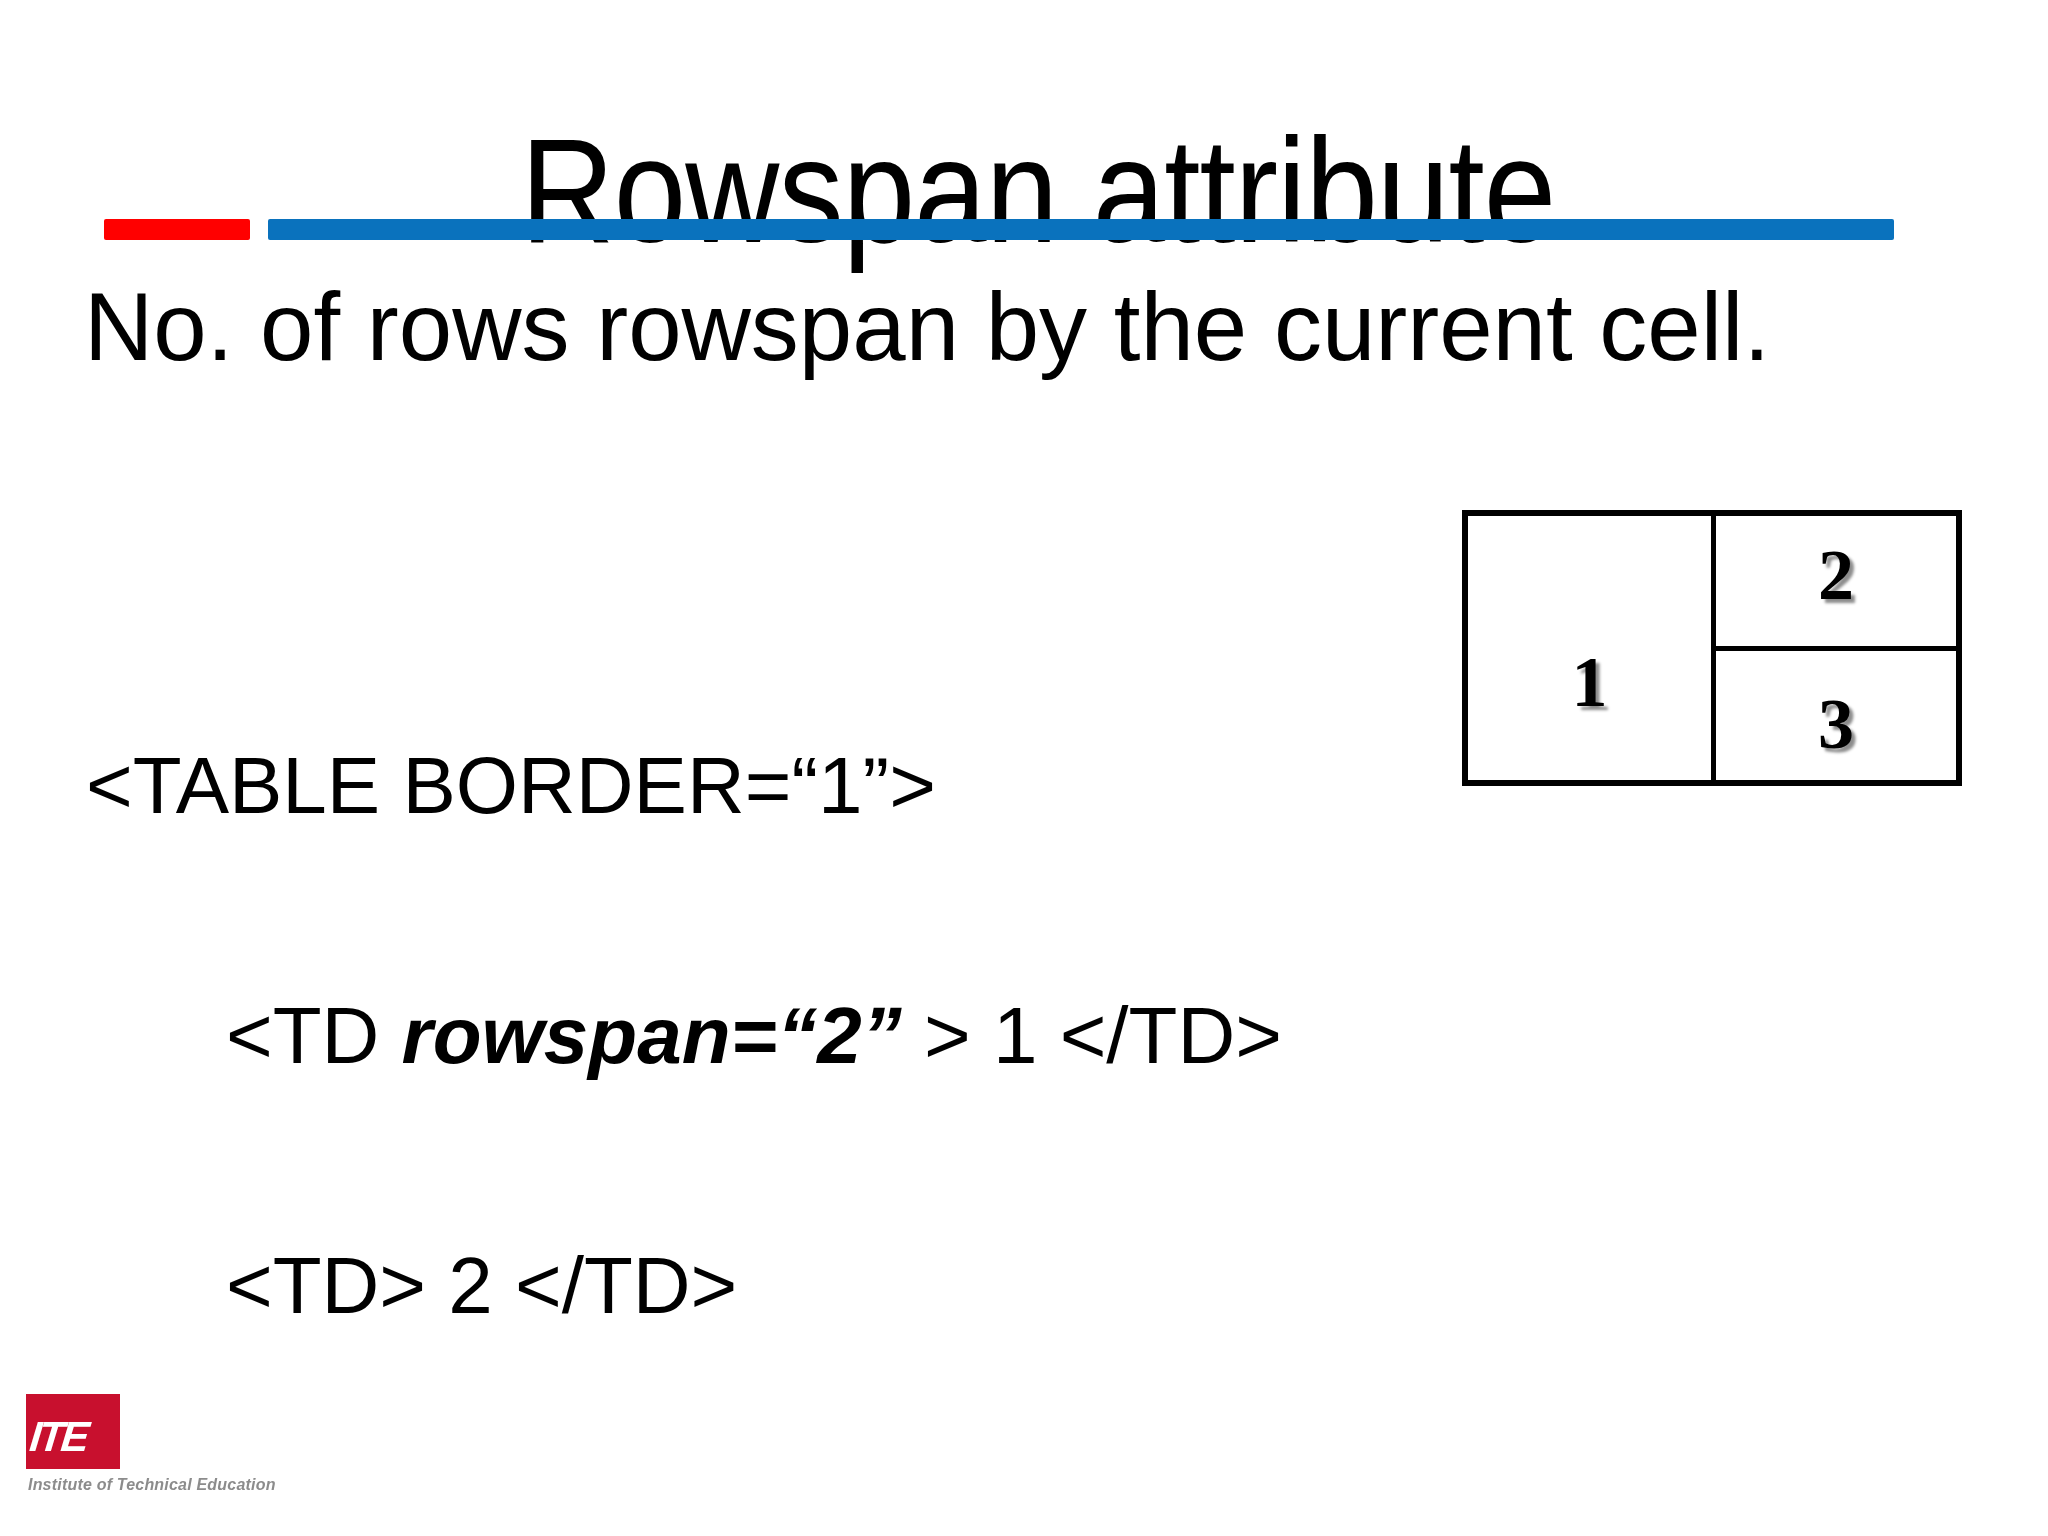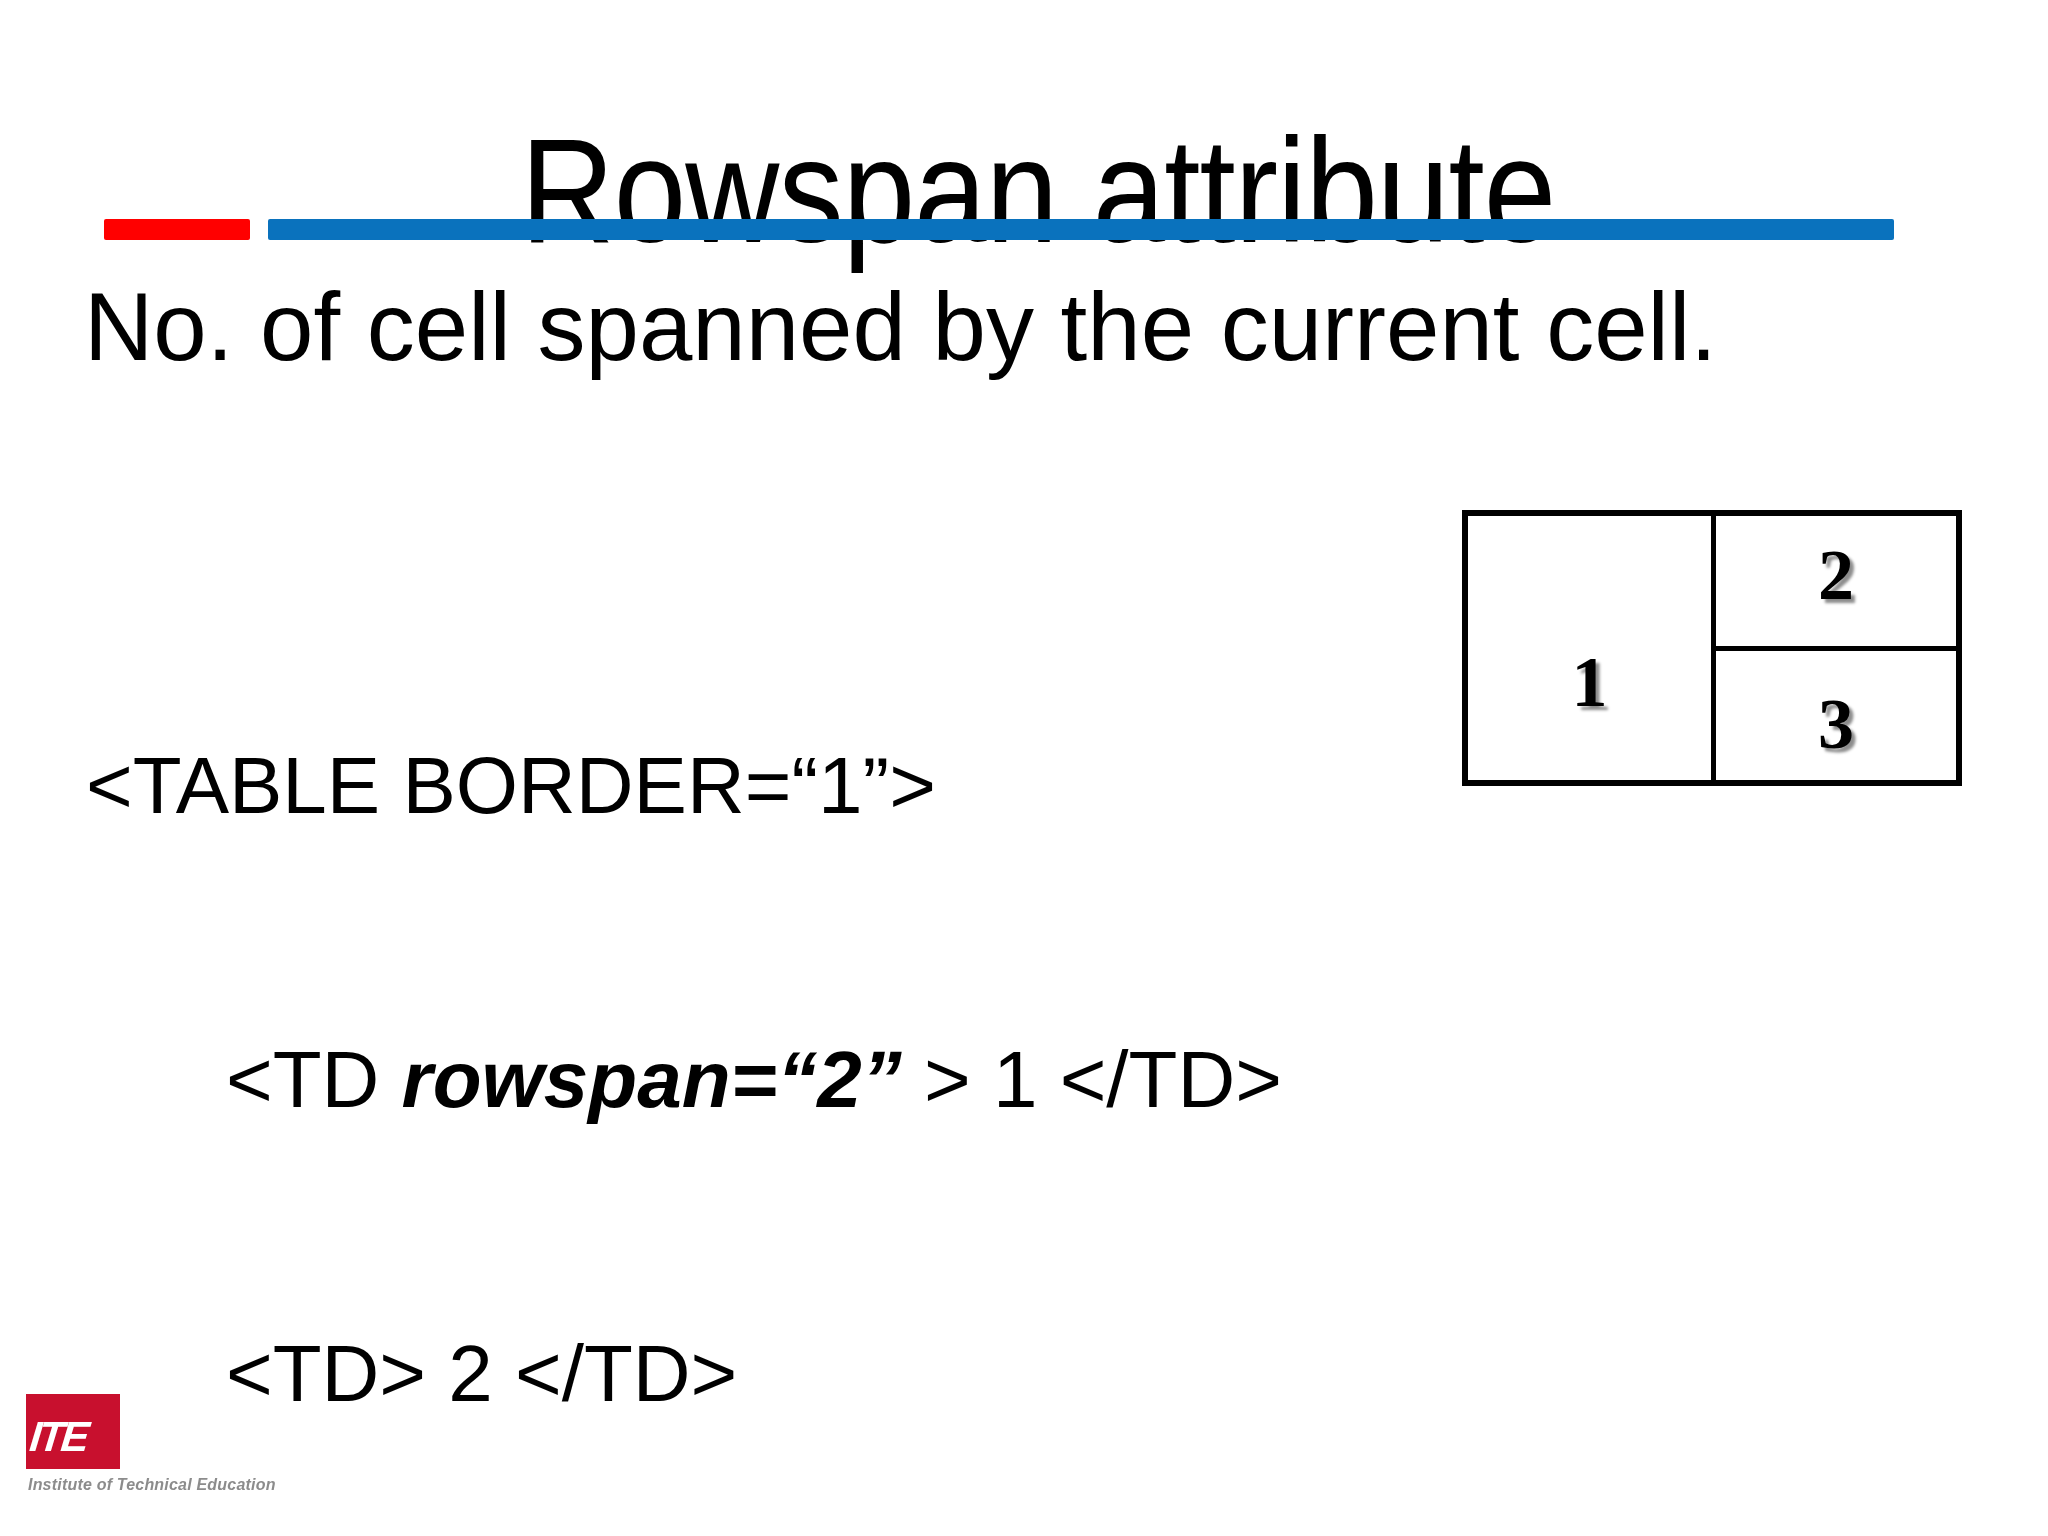--- a/index.html
+++ b/index.html
@@ -86,21 +86,21 @@
     font-family: "Liberation Sans", sans-serif;
     white-space: pre;
   }
   .code-line {
     height: 90px;
     display: block;
     white-space: pre;
   }
   .code-line.ind-0 { padding-left: 0px; }
   .code-line.ind-1 { padding-left: 86px; }
-  .code-line.ind-2 { padding-left: 140px; margin-top: 44px; }
+  .code-line.ind-2 { padding-left: 140px; }
   .kw-bolditalic {
     font-weight: bold;
     font-style: italic;
   }
 
   
   .tbl-wrap {
     position: absolute;
     left: 1448px;
     top: 510px;
@@ -219,21 +219,21 @@
 </head>
 <body>
 
 <div id="slide">
 
   <h1 class="slide-title">Rowspan attribute</h1>
 
   <div class="bar-red"></div>
   <div class="bar-blue"></div>
 
-  <div class="lead-line">No. of cell spanned by the current cell.</div>
+  <div class="lead-line">No. of rows rowspan by the current cell.</div>
 
   <div class="code-block">
     <span class="code-line ind-0">&lt;TABLE BORDER=“1”&gt;</span>
     <span class="code-line ind-2"><span>&lt;TD </span><span class="kw-bolditalic">rowspan=“2”</span><span> &gt; 1 &lt;/TD&gt;</span></span>
     <span class="code-line ind-2">&lt;TD&gt; 2 &lt;/TD&gt;</span>
     
     
     
   </div>
 

